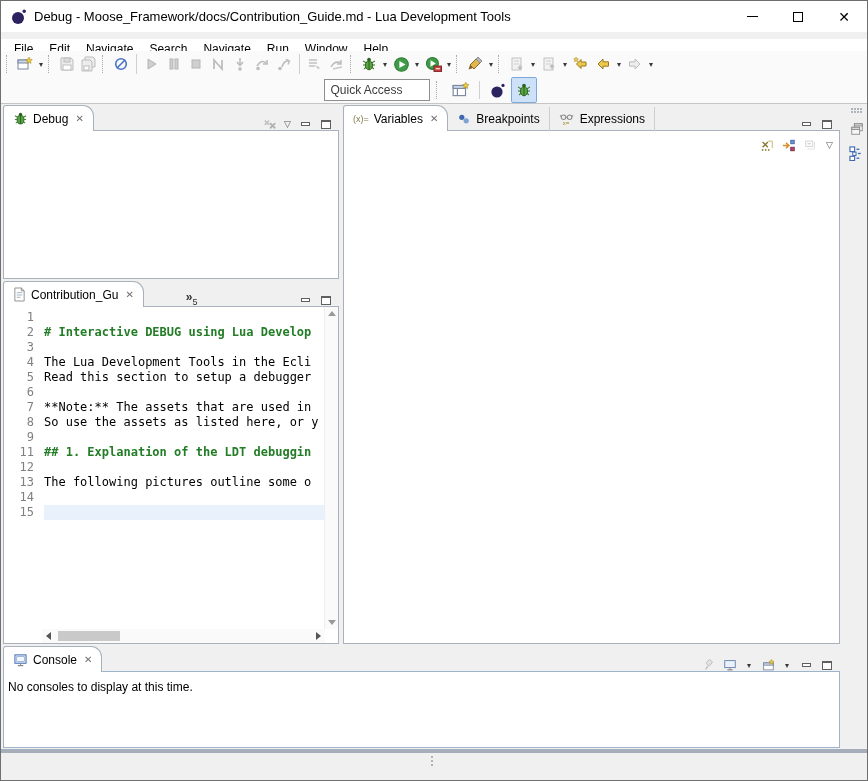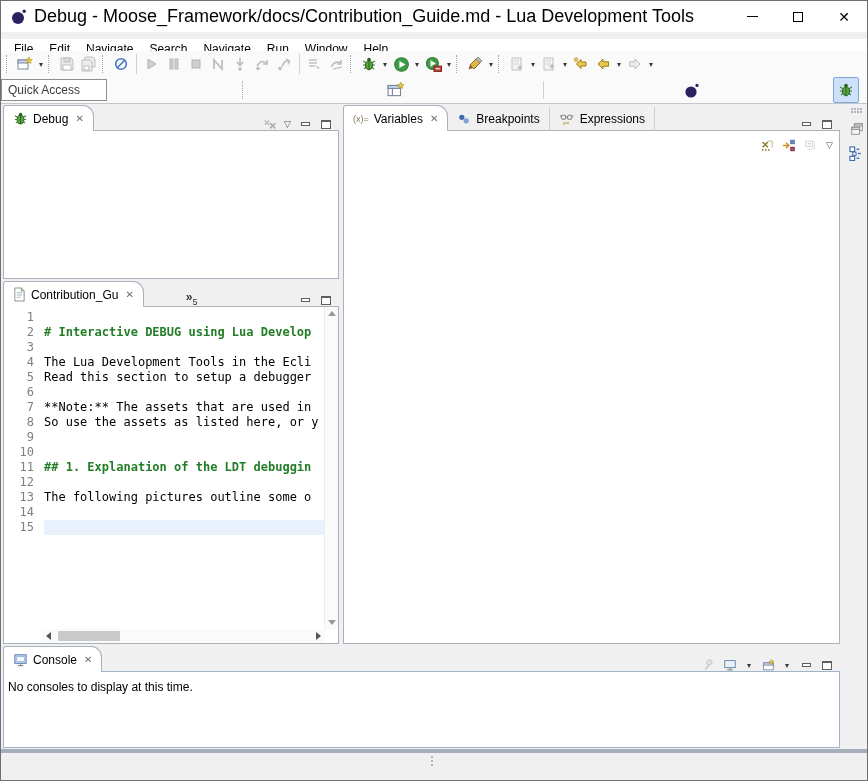--- a/index.html
+++ b/index.html
@@ -3,41 +3,41 @@
 <meta charset="utf-8">
 <style>
   html,body{margin:0;padding:0;background:#d4d4d4;}
   #win{position:relative;width:868px;height:781px;background:#f0f0f0;border:1px solid #6f6f6f;
        box-sizing:border-box;font-family:"Liberation Sans",sans-serif;font-size:12px;color:#000;overflow:hidden;}
   .abs{position:absolute;}
 
   
   .titlebar{left:0;top:0;right:0;height:31px;background:#fff;display:flex;align-items:center;}
   .app-icon{margin-left:9px;width:17px;height:17px;flex:none;}
-  .title-text{margin-left:7px;font-size:18px;white-space:nowrap;}
+  .title-text{margin-left:7px;font-size:13px;white-space:nowrap;}
   .wincontrols{margin-left:auto;display:flex;height:31px;}
   .wbtn{width:46px;height:31px;display:flex;align-items:center;justify-content:center;}
   .glyph-min{width:11px;height:1px;background:#000;}
   .glyph-max{width:10px;height:10px;border:1px solid #000;box-sizing:border-box;}
   .glyph-close{font-size:14px;line-height:1;}
 
   
   .menubar{left:0;top:38px;right:0;height:19px;background:#fff;display:flex;align-items:center;padding-left:5px;}
   .menu-item{padding:2px 8px;white-space:nowrap;}
 
   
   .toolbar{left:0;top:50px;right:0;height:26px;background:#fafafa;display:flex;align-items:center;padding-left:3px;}
   .tb{width:22px;height:24px;display:flex;align-items:center;justify-content:center;flex:none;}
   .dd{width:10px;height:24px;display:flex;align-items:center;justify-content:center;font-size:8px;color:#3a3a3a;flex:none;}
   .sep-dot{width:5px;height:18px;border-left:1px dotted #a9a9a9;margin:0 2px;flex:none;}
   .sep-line{width:1px;height:20px;background:#d0d0d0;margin:0 4px;flex:none;}
 
   
   .persprow{left:0;top:76px;right:0;height:27px;background:#fafafa;border-bottom:1px solid #c6c6c6;
-            display:flex;align-items:center;justify-content:space-between;padding-right:8px;box-sizing:border-box;}
+            display:flex;align-items:center;justify-content:center;padding-right:8px;box-sizing:border-box;}
   .qa-input{width:92px;height:20px;border:1px solid #8f8f8f;font-family:"Liberation Sans",sans-serif;
             font-size:12px;padding:0 6px;color:#333;background:#fff;}
   .qa-input::placeholder{color:#3c3c3c;opacity:1;}
   .pbtn{width:24px;height:24px;display:flex;align-items:center;justify-content:center;border:1px solid transparent;border-radius:2px;}
   .pbtn.selected{background:#cde2f8;border:1px solid #7fa8d8;}
 
   
   .view{position:absolute;}
   .vtabs{position:absolute;left:0;top:0;right:0;height:26px;display:flex;align-items:flex-end;z-index:2;}
   .vcontent{position:absolute;left:0;top:25px;right:0;bottom:0;background:#fff;border:1px solid #a9b1bd;box-sizing:border-box;}
@@ -467,24 +467,20 @@
               <span class="ltxt"><span class="lead">**Note:**</span><span> The assets that are used in</span></span>
             </div>
           <div class="row">
               <span class="lnum">8</span>
               <span class="ltxt">So use the assets as listed here, or y</span>
             </div>
           <div class="row">
               <span class="lnum">9</span>
               <span class="ltxt"></span>
             </div>
-          <div class="row">
-              <span class="lnum">10</span>
-              <span class="ltxt"></span>
-            </div>
           <div class="row heading">
               <span class="lnum">11</span>
               <span class="ltxt">## 1. Explanation of the LDT debuggin</span>
             </div>
           <div class="row">
               <span class="lnum">12</span>
               <span class="ltxt"></span>
             </div>
           <div class="row">
               <span class="lnum">13</span>

